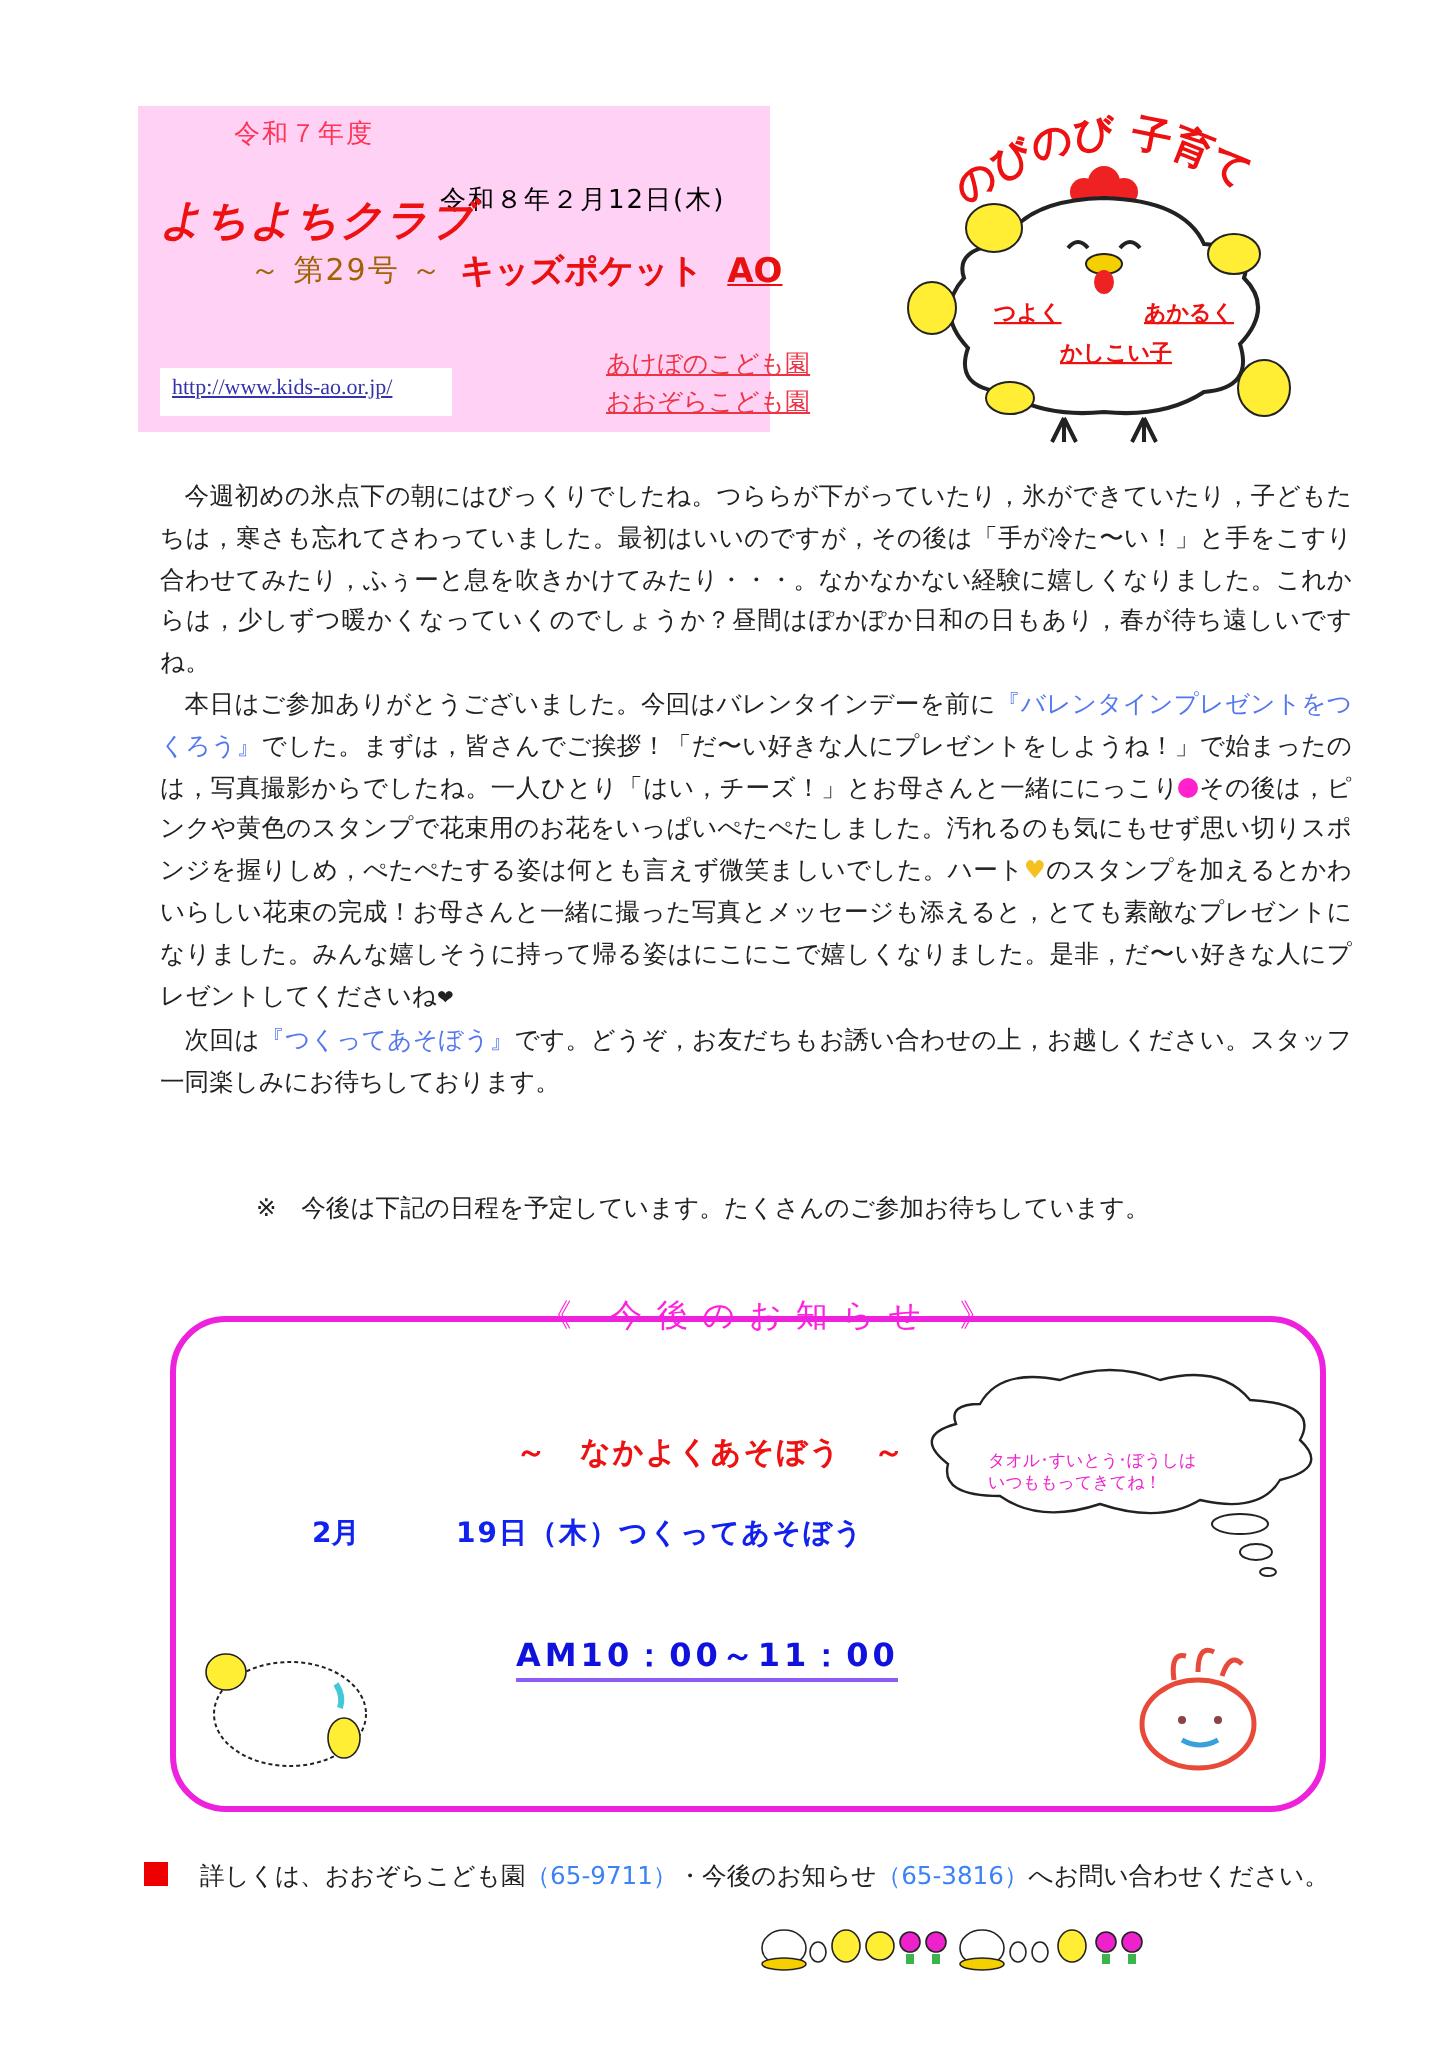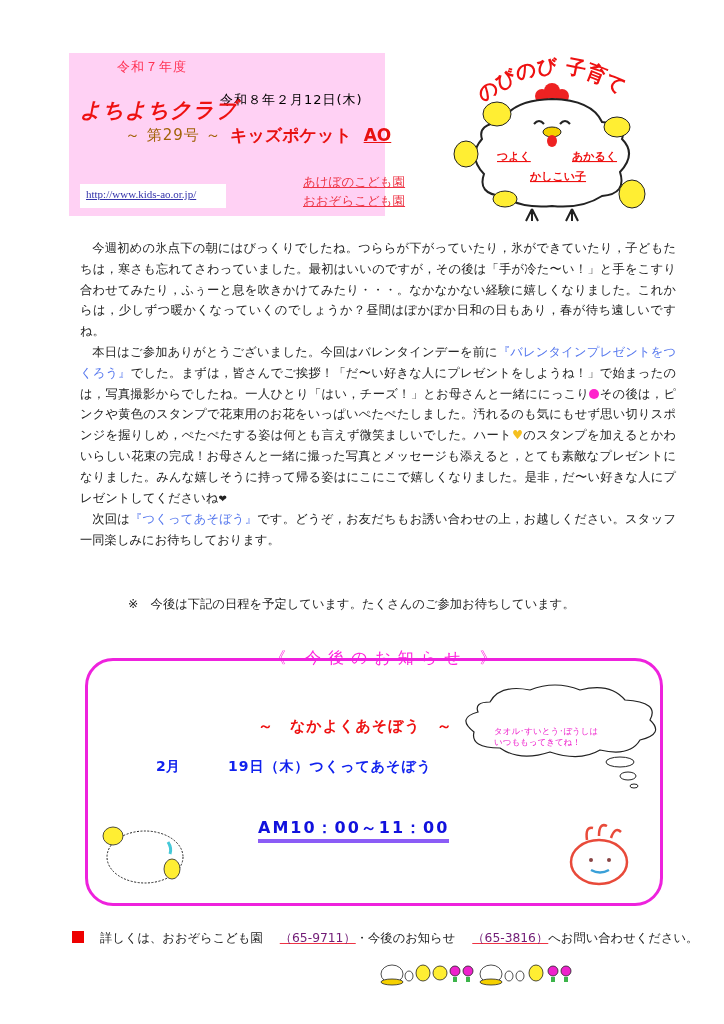--- a/index.html
+++ b/index.html
@@ -26,26 +26,26 @@
   .dot-pink{display:inline-block;width:10px;height:10px;border-radius:50%;background:#ff22cc;vertical-align:-1px;}
   .heart-y{color:#f5c020;}
   .heart-b{color:#222;font-size:10px;}
   .note{left:108px;top:596px;font-size:12.3px;color:#222;margin-left:20px;}
   .upcoming{left:270px;top:648px;font-size:16px;font-weight:normal;color:#ff22dd;letter-spacing:7px;}
   
   .event-box{left:85px;top:658px;width:578px;height:248px;border:3px solid #ee22dd;border-radius:28px;box-sizing:border-box;}
   .ev-title{left:258px;top:684px;font-size:15px;font-weight:bold;color:#ee1111;letter-spacing:1px;margin-top:33px;}
   .ev-month{left:156px;top:758px;font-size:14px;font-weight:bold;color:#1122ee;}
   .ev-day{left:228px;top:758px;font-size:14px;font-weight:bold;color:#1122ee;letter-spacing:1px;}
-  .ev-time{left:258px;top:818px;font-size:16px;font-weight:bold;color:#1111dd;letter-spacing:2px;border-bottom:4px solid #8b5cf6;padding-bottom:0;}
+  .ev-time{left:258px;top:818px;font-size:16px;font-weight:bold;color:#1111dd;letter-spacing:2px;border-bottom:2px solid #8b5cf6;padding-bottom:0;}
   .cloud-text{left:494px;top:726px;font-size:8.5px;font-weight:normal;color:#ee22cc;line-height:11px;}
   
   .foot{left:72px;top:930px;font-size:12.3px;color:#222;}
   .sq{display:inline-block;width:12px;height:12px;background:#ee0000;vertical-align:-1px;margin-right:16px;}
-  .tel{color:#701a75;text-decoration:underline;text-decoration-color:#ee3344;margin-left:17px;}
+  .tel{color:#3b82f6;text-decoration-color:#ee3344;}
   .deco{left:378px;top:958px;}
 </style>
 </head>
 <body>
 
 <div class="abs header-box"></div>
 <div class="abs fy">令和７年度</div>
 <div class="abs date">令和８年２月12日(木)</div>
 <div class="abs club">よちよちクラブ</div>
 <div class="abs issue">～ 第29号 ～</div>

